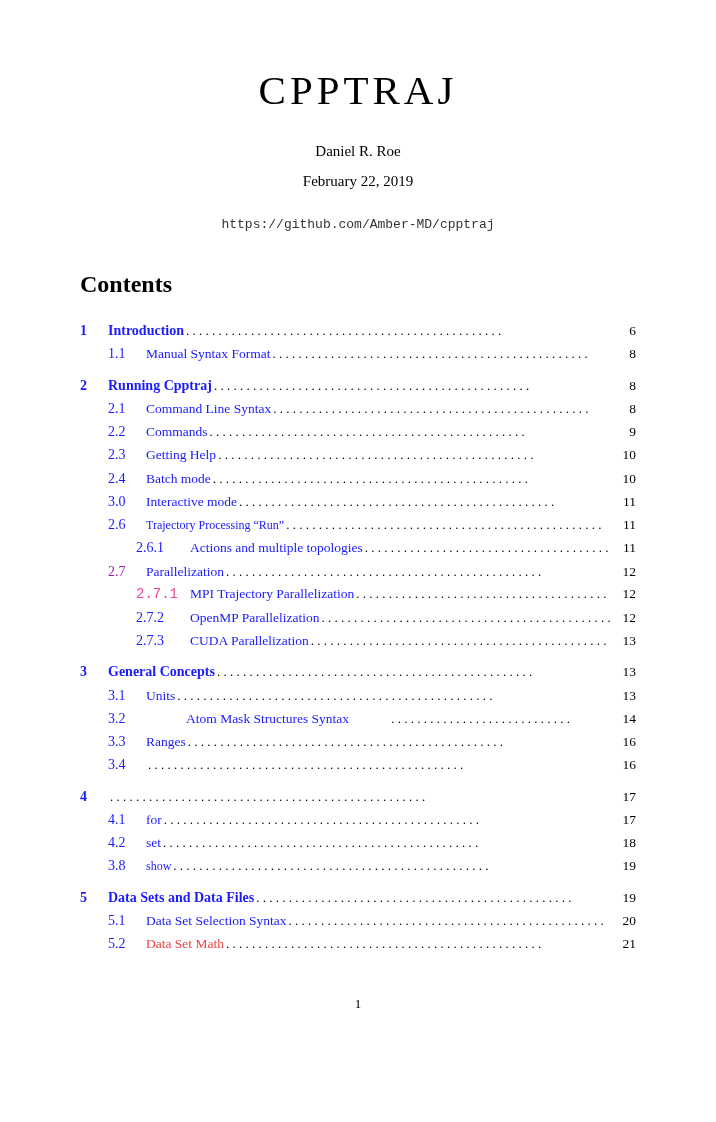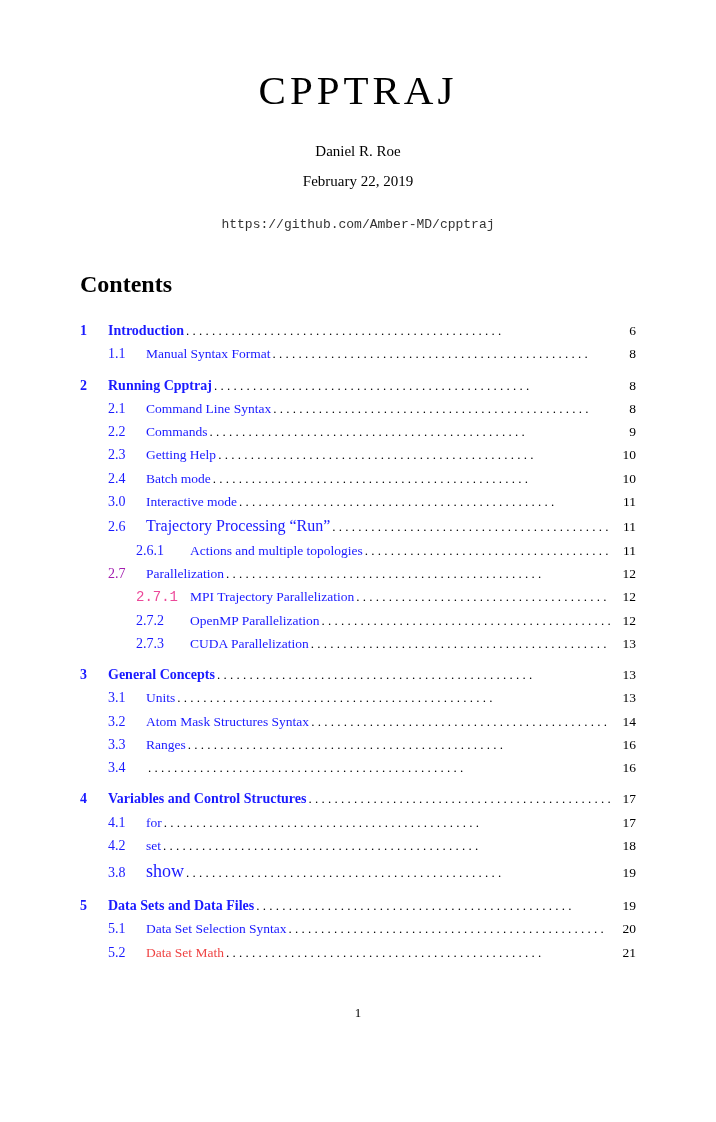--- a/index.html
+++ b/index.html
@@ -114,21 +114,21 @@
         <span style="color: rgb(0, 0, 0); font-size: 13.5px; min-width: 24px; text-align: right;">10</span>
       </div>
       <div class="toc-row" style="padding-left: 28px;">
         <span style="color: rgb(26, 26, 255); min-width: 38px; flex-shrink: 0;">3.0</span>
         <span style="color: rgb(26, 26, 255); font-size: 13.5px;">Interactive mode</span>
         <span style="flex: 1 1 0%; overflow: hidden; white-space: nowrap; color: rgb(0, 0, 0); font-size: 13px; margin: 0px 2px;"> . . . . . . . . . . . . . . . . . . . . . . . . . . . . . . . . . . . . . . . . . . . . . . . . .</span>
         <span style="color: rgb(0, 0, 0); font-size: 13.5px; min-width: 24px; text-align: right;">11</span>
       </div>
       <div class="toc-row" style="padding-left: 28px;">
         <span style="color: rgb(26, 26, 255); min-width: 38px; flex-shrink: 0;">2.6</span>
-        <span style="color: rgb(26, 26, 255); font-size: 16px;">Trajectory Processing “Run”</span>
+        <span style="color: rgb(26, 26, 255); font-size: 12px;">Trajectory Processing “Run”</span>
         <span style="flex: 1 1 0%; overflow: hidden; white-space: nowrap; color: rgb(0, 0, 0); font-size: 13px; margin: 0px 2px;"> . . . . . . . . . . . . . . . . . . . . . . . . . . . . . . . . . . . . . . . . . . . . . . . . .</span>
         <span style="color: rgb(0, 0, 0); font-size: 13.5px; min-width: 24px; text-align: right;">11</span>
       </div>
       <div class="toc-row" style="padding-left: 56px;">
         <span style="color: rgb(26, 26, 255); min-width: 54px; flex-shrink: 0;">2.6.1</span>
         <span style="color: rgb(26, 26, 255); font-size: 13.5px;">Actions and multiple topologies</span>
         <span style="flex: 1 1 0%; overflow: hidden; white-space: nowrap; color: rgb(0, 0, 0); font-size: 13px; margin: 0px 2px;"> . . . . . . . . . . . . . . . . . . . . . . . . . . . . . . . . . . . . . . . . . . . . . . . . .</span>
         <span style="color: rgb(0, 0, 0); font-size: 13.5px; min-width: 24px; text-align: right;">11</span>
       </div>
       <div class="toc-row" style="padding-left: 28px;">
@@ -162,60 +162,59 @@
         <span style="color: rgb(26, 26, 255); font-size: 14px; font-weight: bold;">General Concepts</span>
         <span style="flex: 1 1 0%; overflow: hidden; white-space: nowrap; color: rgb(0, 0, 0); font-size: 13px; margin: 0px 2px;"> . . . . . . . . . . . . . . . . . . . . . . . . . . . . . . . . . . . . . . . . . . . . . . . . .</span>
         <span style="color: rgb(0, 0, 0); font-size: 13.5px; min-width: 24px; text-align: right;">13</span>
       </div>
       <div class="toc-row" style="padding-left: 28px;">
         <span style="color: rgb(26, 26, 255); min-width: 38px; flex-shrink: 0;">3.1</span>
         <span style="color: rgb(26, 26, 255); font-size: 13.5px;">Units</span>
         <span style="flex: 1 1 0%; overflow: hidden; white-space: nowrap; color: rgb(0, 0, 0); font-size: 13px; margin: 0px 2px;"> . . . . . . . . . . . . . . . . . . . . . . . . . . . . . . . . . . . . . . . . . . . . . . . . .</span>
         <span style="color: rgb(0, 0, 0); font-size: 13.5px; min-width: 24px; text-align: right;">13</span>
       </div>
-      <div class="toc-row" style="padding-left: 28px;">
+      <div class="toc-row" style="padding-left: 28px; gap: 40px;">
         <span style="color: rgb(26, 26, 255); min-width: 38px; flex-shrink: 0;">3.2</span>
         <span style="color: rgb(26, 26, 255); font-size: 13.5px;">Atom Mask Structures Syntax</span>
         <span style="flex: 1 1 0%; overflow: hidden; white-space: nowrap; color: rgb(0, 0, 0); font-size: 13px; margin: 0px 2px;"> . . . . . . . . . . . . . . . . . . . . . . . . . . . . . . . . . . . . . . . . . . . . . . . . .</span>
         <span style="color: rgb(0, 0, 0); font-size: 13.5px; min-width: 24px; text-align: right;">14</span>
       </div>
       <div class="toc-row" style="padding-left: 28px;">
         <span style="color: rgb(26, 26, 255); min-width: 38px; flex-shrink: 0;">3.3</span>
         <span style="color: rgb(26, 26, 255); font-size: 13.5px;">Ranges</span>
         <span style="flex: 1 1 0%; overflow: hidden; white-space: nowrap; color: rgb(0, 0, 0); font-size: 13px; margin: 0px 2px;"> . . . . . . . . . . . . . . . . . . . . . . . . . . . . . . . . . . . . . . . . . . . . . . . . .</span>
         <span style="color: rgb(0, 0, 0); font-size: 13.5px; min-width: 24px; text-align: right;">16</span>
       </div>
       <div class="toc-row" style="padding-left: 28px;">
         <span style="color: rgb(26, 26, 255); min-width: 38px; flex-shrink: 0;">3.4</span>
         <span style="flex: 1 1 0%; overflow: hidden; white-space: nowrap; color: rgb(0, 0, 0); font-size: 13px; margin: 0px 2px;"> . . . . . . . . . . . . . . . . . . . . . . . . . . . . . . . . . . . . . . . . . . . . . . . . .</span>
         <span style="color: rgb(0, 0, 0); font-size: 13.5px; min-width: 24px; text-align: right;">16</span>
       </div>
     </div>
     <div class="toc-section-block">
       <div class="toc-row">
         <span style="color: rgb(26, 26, 255); min-width: 28px; flex-shrink: 0; font-weight: bold;">4</span>
-        <span style="color: rgb(26, 26, 255); font-size: 14px; font-weight: bold;">Variables and Control Structures</span>
         <span style="flex: 1 1 0%; overflow: hidden; white-space: nowrap; color: rgb(0, 0, 0); font-size: 13px; margin: 0px 2px;"> . . . . . . . . . . . . . . . . . . . . . . . . . . . . . . . . . . . . . . . . . . . . . . . . .</span>
         <span style="color: rgb(0, 0, 0); font-size: 13.5px; min-width: 24px; text-align: right;">17</span>
       </div>
       <div class="toc-row" style="padding-left: 28px;">
         <span style="color: rgb(26, 26, 255); min-width: 38px; flex-shrink: 0;">4.1</span>
         <span style="color: rgb(26, 26, 255); font-size: 13.5px;">for</span>
         <span style="flex: 1 1 0%; overflow: hidden; white-space: nowrap; color: rgb(0, 0, 0); font-size: 13px; margin: 0px 2px;"> . . . . . . . . . . . . . . . . . . . . . . . . . . . . . . . . . . . . . . . . . . . . . . . . .</span>
         <span style="color: rgb(0, 0, 0); font-size: 13.5px; min-width: 24px; text-align: right;">17</span>
       </div>
       <div class="toc-row" style="padding-left: 28px;">
         <span style="color: rgb(26, 26, 255); min-width: 38px; flex-shrink: 0;">4.2</span>
         <span style="color: rgb(26, 26, 255); font-size: 13.5px;">set</span>
         <span style="flex: 1 1 0%; overflow: hidden; white-space: nowrap; color: rgb(0, 0, 0); font-size: 13px; margin: 0px 2px;"> . . . . . . . . . . . . . . . . . . . . . . . . . . . . . . . . . . . . . . . . . . . . . . . . .</span>
         <span style="color: rgb(0, 0, 0); font-size: 13.5px; min-width: 24px; text-align: right;">18</span>
       </div>
       <div class="toc-row" style="padding-left: 28px;">
         <span style="color: rgb(26, 26, 255); min-width: 38px; flex-shrink: 0;">3.8</span>
-        <span style="color: rgb(26, 26, 255); font-size: 18px;">show</span>
+        <span style="color: rgb(26, 26, 255); font-size: 12px;">show</span>
         <span style="flex: 1 1 0%; overflow: hidden; white-space: nowrap; color: rgb(0, 0, 0); font-size: 13px; margin: 0px 2px;"> . . . . . . . . . . . . . . . . . . . . . . . . . . . . . . . . . . . . . . . . . . . . . . . . .</span>
         <span style="color: rgb(0, 0, 0); font-size: 13.5px; min-width: 24px; text-align: right;">19</span>
       </div>
     </div>
     <div class="toc-section-block">
       <div class="toc-row">
         <span style="color: rgb(26, 26, 255); min-width: 28px; flex-shrink: 0; font-weight: bold;">5</span>
         <span style="color: rgb(26, 26, 255); font-size: 14px; font-weight: bold;">Data Sets and Data Files</span>
         <span style="flex: 1 1 0%; overflow: hidden; white-space: nowrap; color: rgb(0, 0, 0); font-size: 13px; margin: 0px 2px;"> . . . . . . . . . . . . . . . . . . . . . . . . . . . . . . . . . . . . . . . . . . . . . . . . .</span>
         <span style="color: rgb(0, 0, 0); font-size: 13.5px; min-width: 24px; text-align: right;">19</span>

